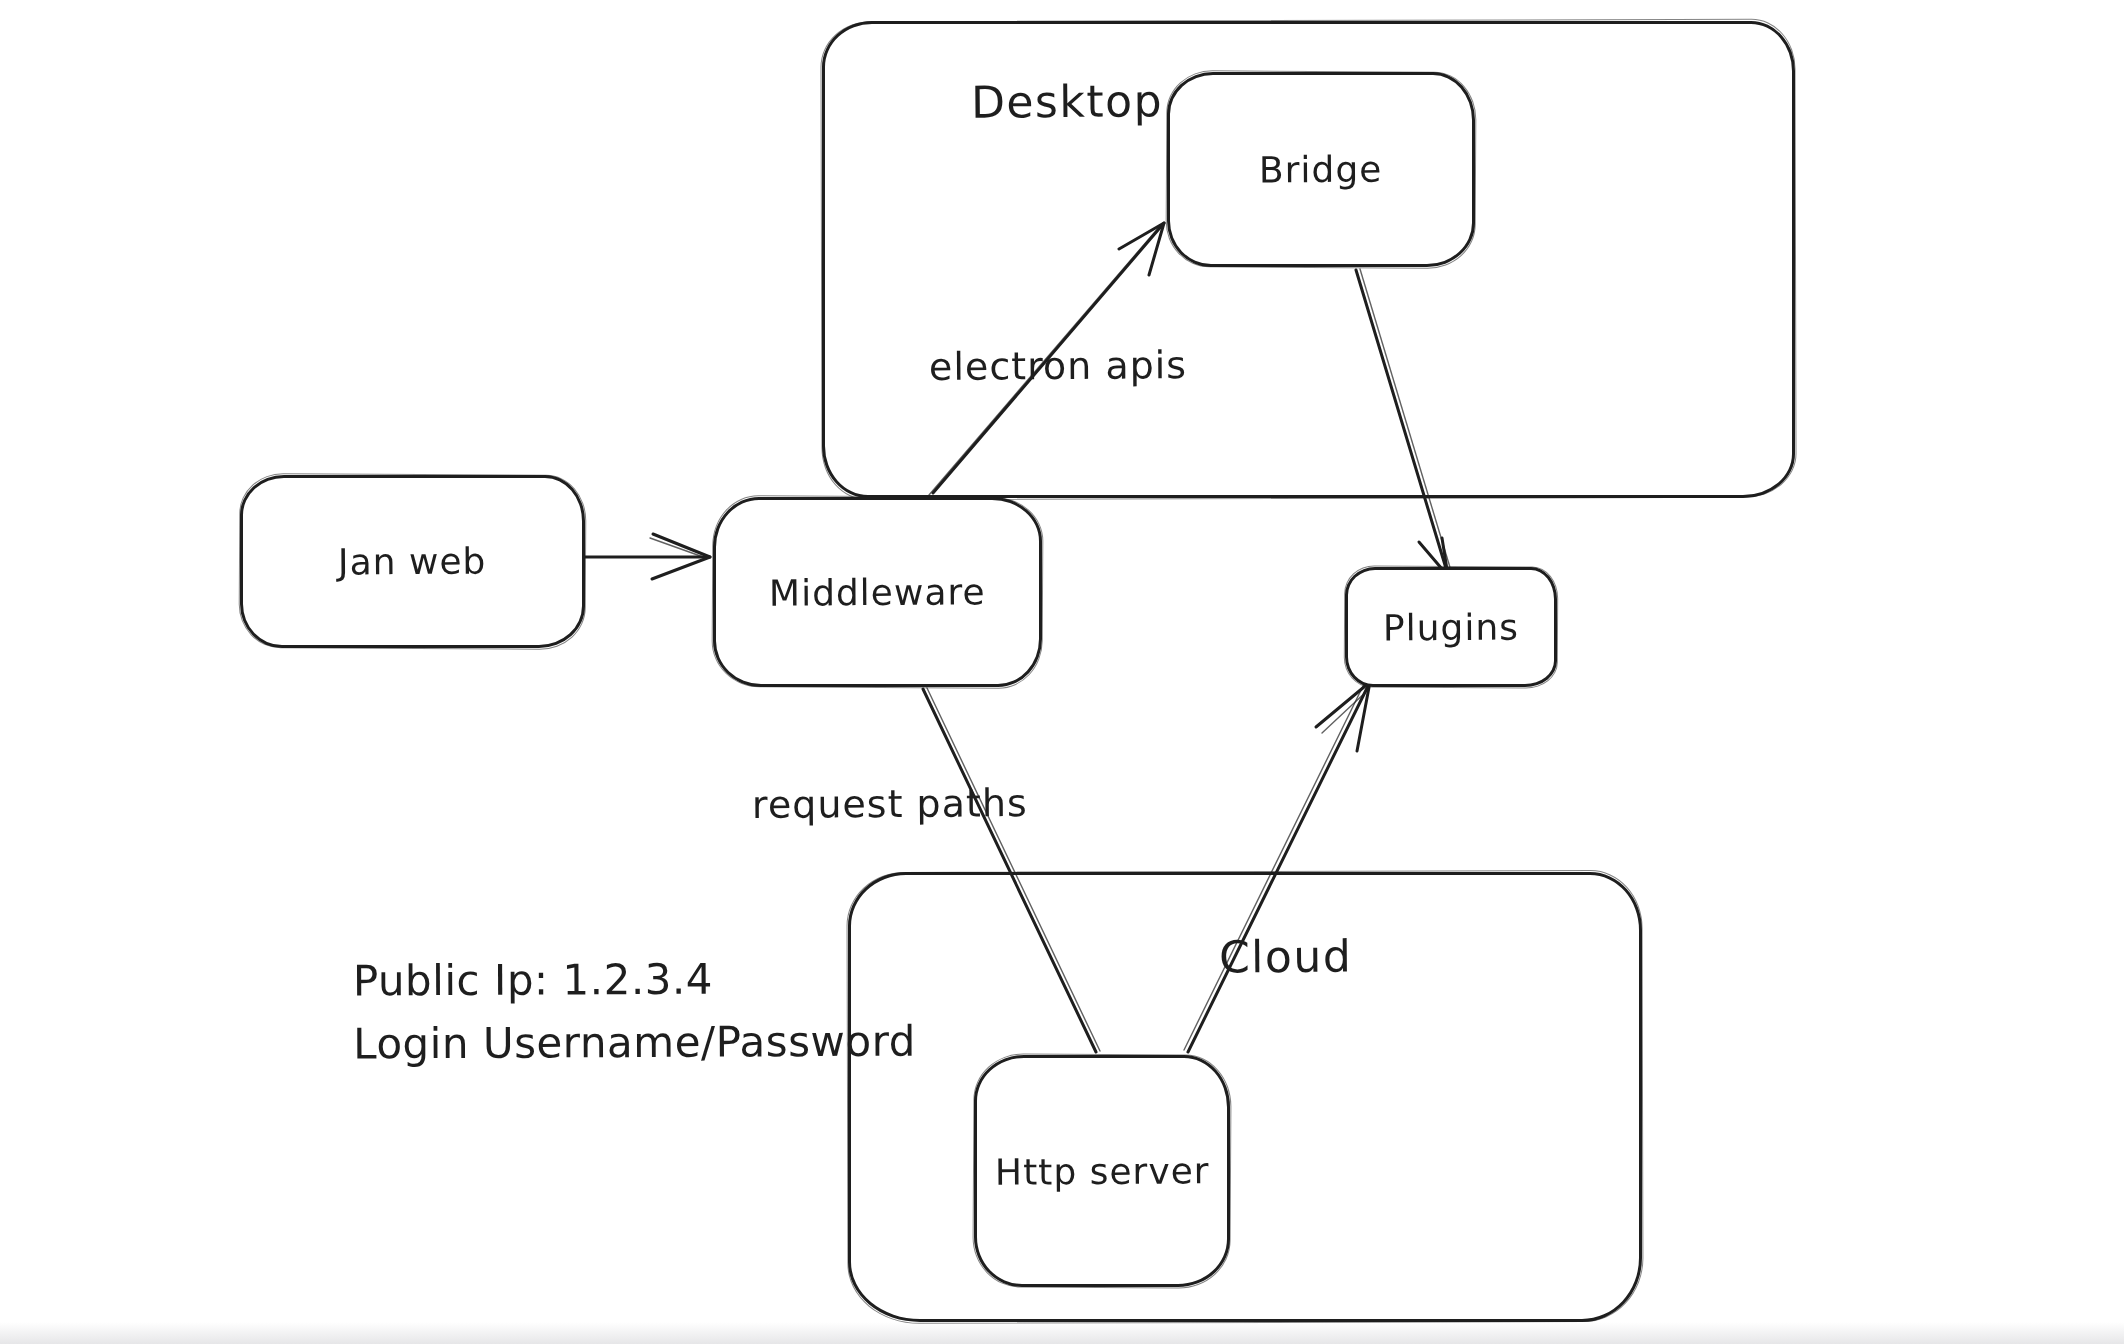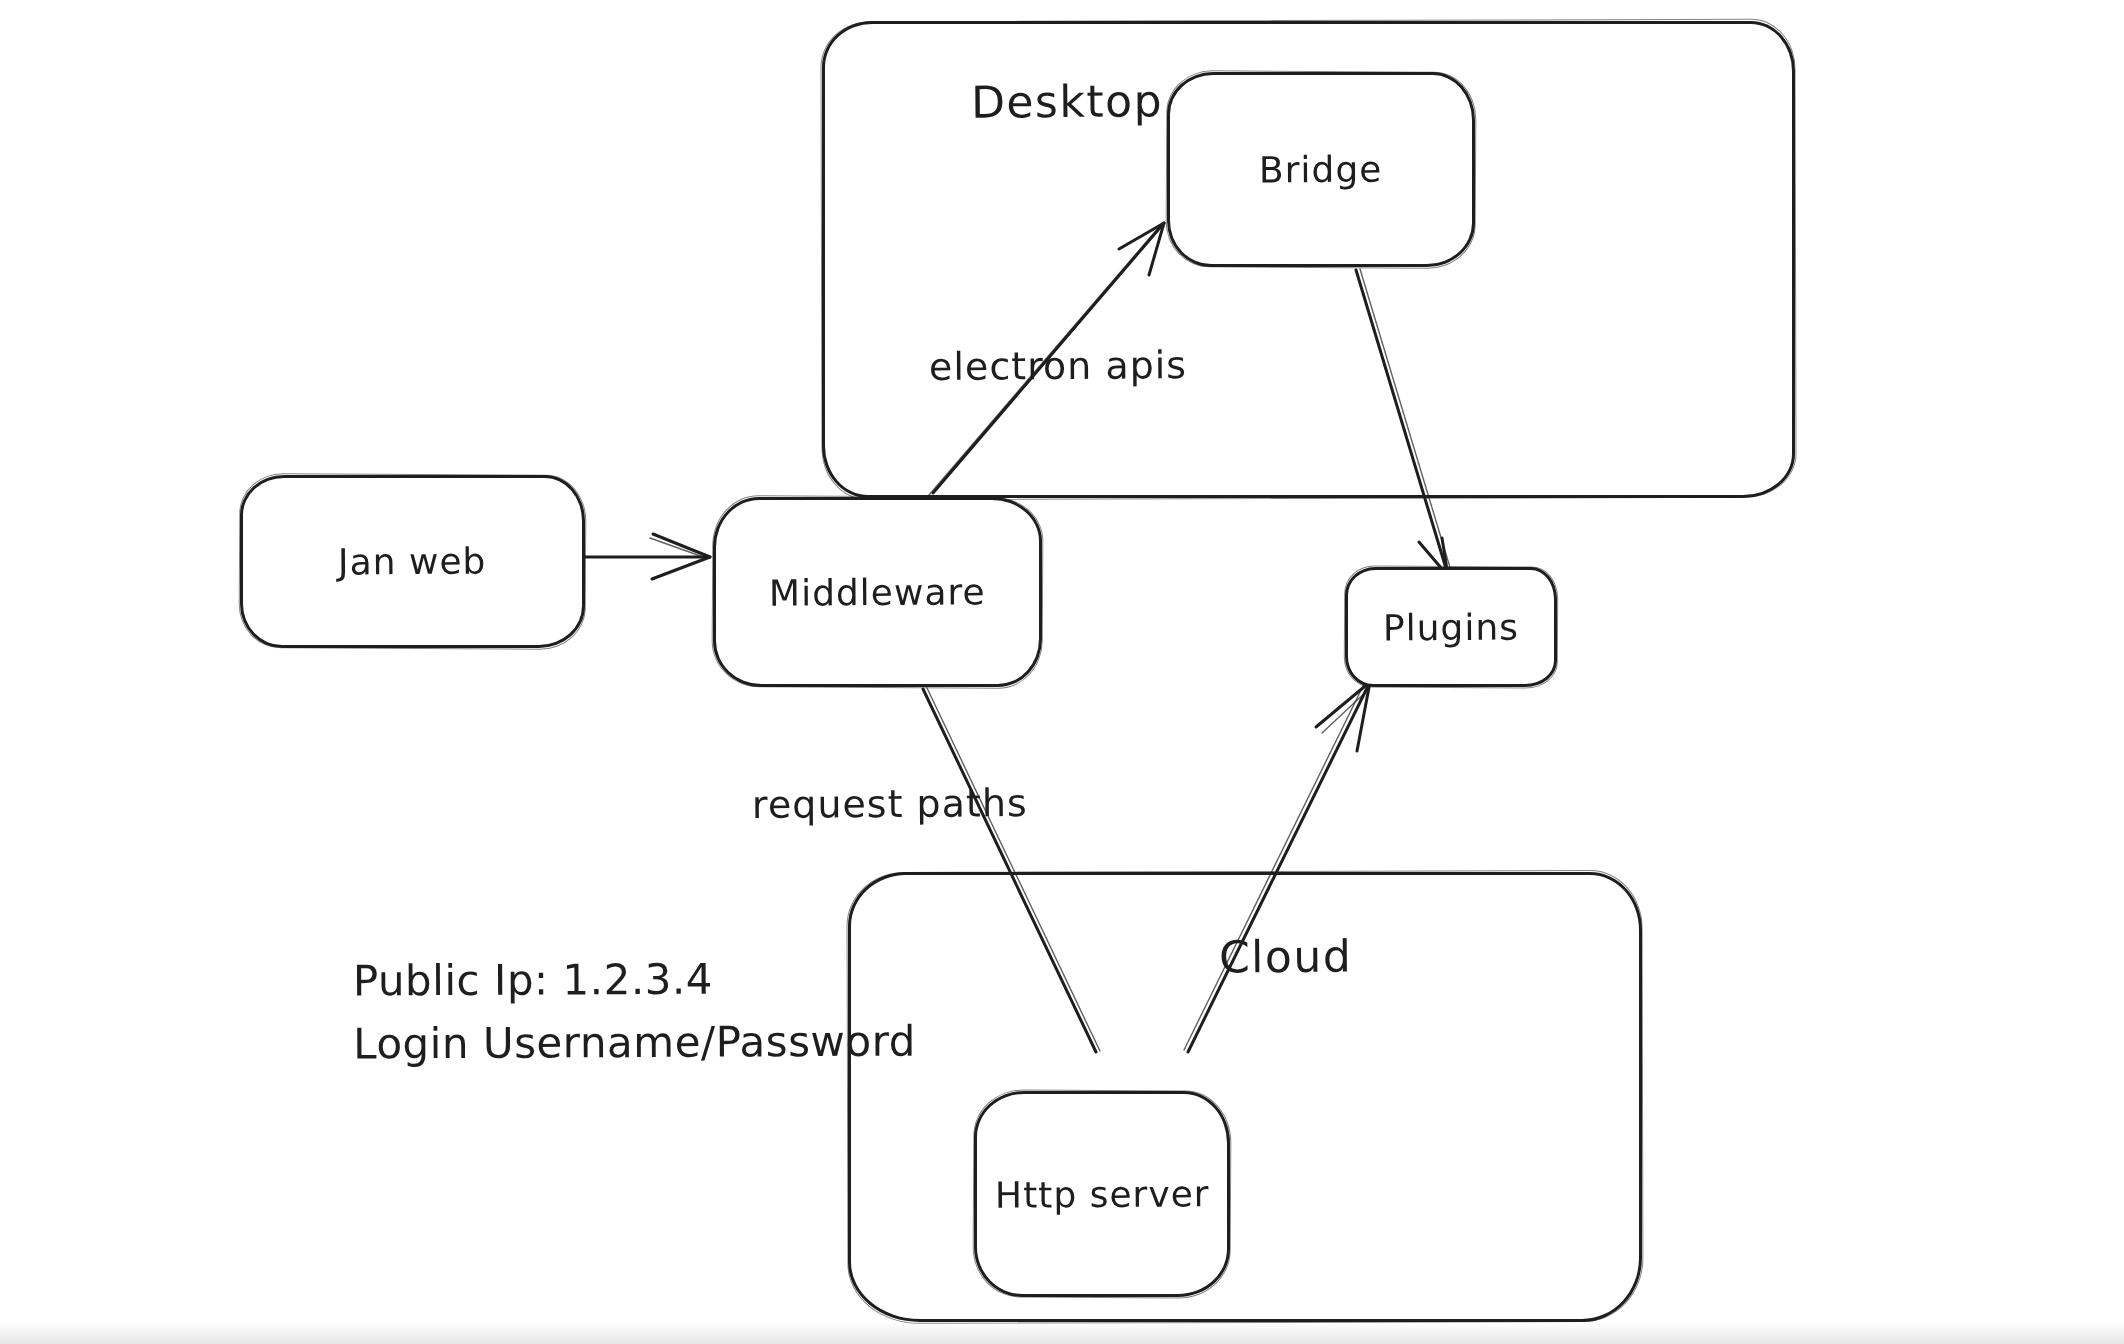--- a/index.html
+++ b/index.html
@@ -22,22 +22,22 @@
          border-radius:58px 52px 60px 72px / 54px 58px 64px 60px;}
 
   #jan-web{left:240px;top:475px;width:345px;height:173px;
            border-radius:44px 40px 46px 42px / 40px 46px 42px 44px;}
   #middleware{left:713px;top:497px;width:329px;height:190px;
            border-radius:46px 50px 44px 48px / 50px 44px 48px 46px;}
   #bridge{left:1167px;top:72px;width:308px;height:195px;
            border-radius:46px 42px 48px 44px / 42px 48px 44px 46px;}
   #plugins{left:1345px;top:567px;width:212px;height:120px;
            border-radius:30px 26px 32px 28px / 28px 32px 26px 30px;}
-  #http-server{left:974px;top:1055px;width:256px;height:206px;
-           border-radius:50px 46px 52px 48px / 46px 52px 48px 50px;margin-top:36px;}
+  #http-server{left:974px;top:1055px;width:256px;height:232px;
+           border-radius:50px 46px 52px 48px / 46px 52px 48px 50px;}
 
   
   .node{display:flex;align-items:center;justify-content:center;}
   .node-label{font-size:36px;letter-spacing:1px;white-space:nowrap;transform:rotate(-.4deg);}
   .container-label{position:absolute;font-size:44px;letter-spacing:1.5px;white-space:nowrap;
                    transform:rotate(-.5deg);}
   #desktop-label{left:146px;top:52px;}
   #cloud-label{left:368px;top:56px;}
 
   .edge-label{position:absolute;font-size:38px;letter-spacing:1px;white-space:nowrap;

